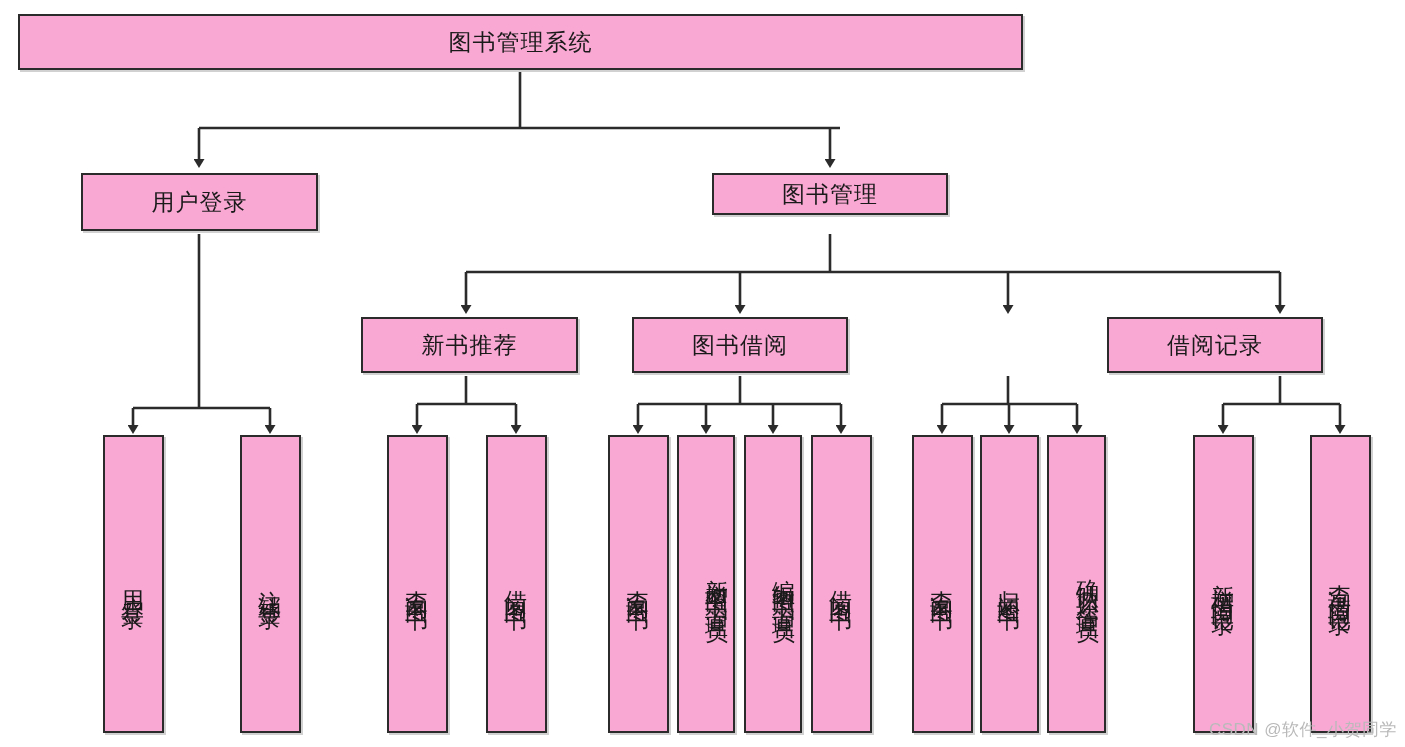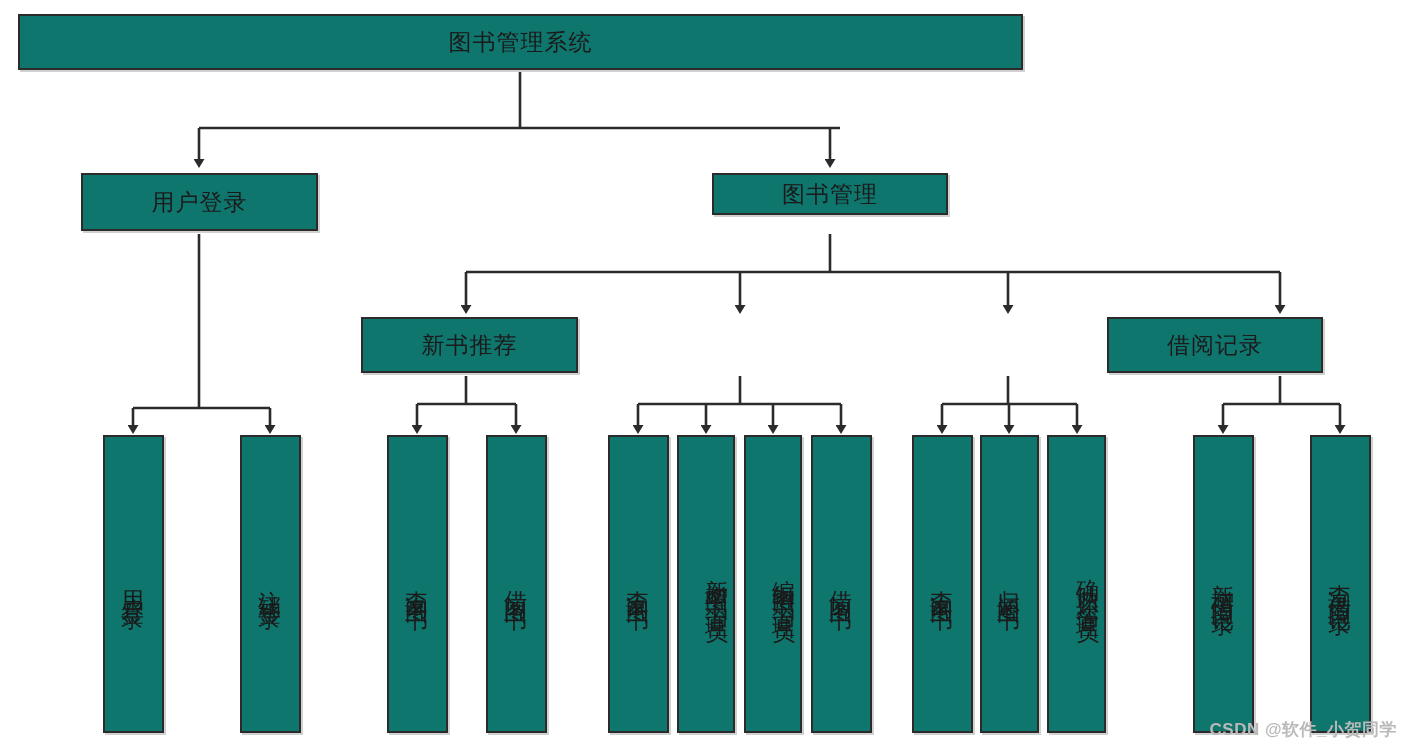--- a/index.html
+++ b/index.html
@@ -5,21 +5,21 @@
   html,body{margin:0;padding:0;background:#ffffff;}
   body{
     width:1405px;height:747px;
     font-family:"Liberation Sans","DejaVu Sans",sans-serif;
     overflow:hidden;position:relative;
   }
   #diagram-root{position:relative;width:1405px;height:747px;background:#fff;}
   svg.wires{position:absolute;left:0;top:0;width:1405px;height:747px;pointer-events:none;}
   .node{
     position:absolute;
-    background:#0f766e;
+    background:#f9a8d4;
     border:2px solid #2b2b2b;
     box-sizing:border-box;
     display:flex;align-items:center;justify-content:center;
     color:#1a1a1a;
     box-shadow:2px 2px 0 rgba(0,0,0,0.18);
   }
   .node.h{ font-size:23px; letter-spacing:1px; }
   .node.v{
     writing-mode:vertical-rl;
     text-orientation:upright;
@@ -32,21 +32,20 @@
   .node.v.top{ align-items:flex-start; }
   .node.v.mid{ align-items:center; padding-top:0; }
   #watermark{
     position:absolute;
     right:8px;bottom:6px;
     font-size:17px;
     color:#b9b9b9;
     letter-spacing:0.5px;
     white-space:nowrap;
     user-select:none;
-    font-weight:bold;
   }
 </style>
 </head>
 <body>
 
 <div id="diagram-root">
 
   <svg class="wires" viewBox="0 0 1405 747">
     <defs>
       <marker id="arrowhead" markerWidth="11" markerHeight="11" refX="3" refY="5.5" orient="auto" markerUnits="userSpaceOnUse">
@@ -104,20 +103,23 @@
   <div class="node h" style="left:81px;top:173px;width:237px;height:58px;">
     <span>用户登录</span>
   </div>
   <div class="node h" style="left:712px;top:173px;width:236px;height:42px;">
     <span>图书管理</span>
   </div>
 
   <div class="node h" style="left:361px;top:317px;width:217px;height:56px;">
     <span>新书推荐</span>
   </div>
+  <div class="node h" style="left:632px;top:317px;width:216px;height:56px;">
+    <span>图书借阅</span>
+  </div>
   <div class="node h" style="left:1107px;top:317px;width:216px;height:56px;">
     <span>借阅记录</span>
   </div>
 
   <div class="node v mid" style="left:103px;top:435px;width:61px;height:298px;">
     <span>用户登录</span>
   </div>
   <div class="node v mid" style="left:240px;top:435px;width:61px;height:298px;">
     <span>注销登录</span>
   </div>

